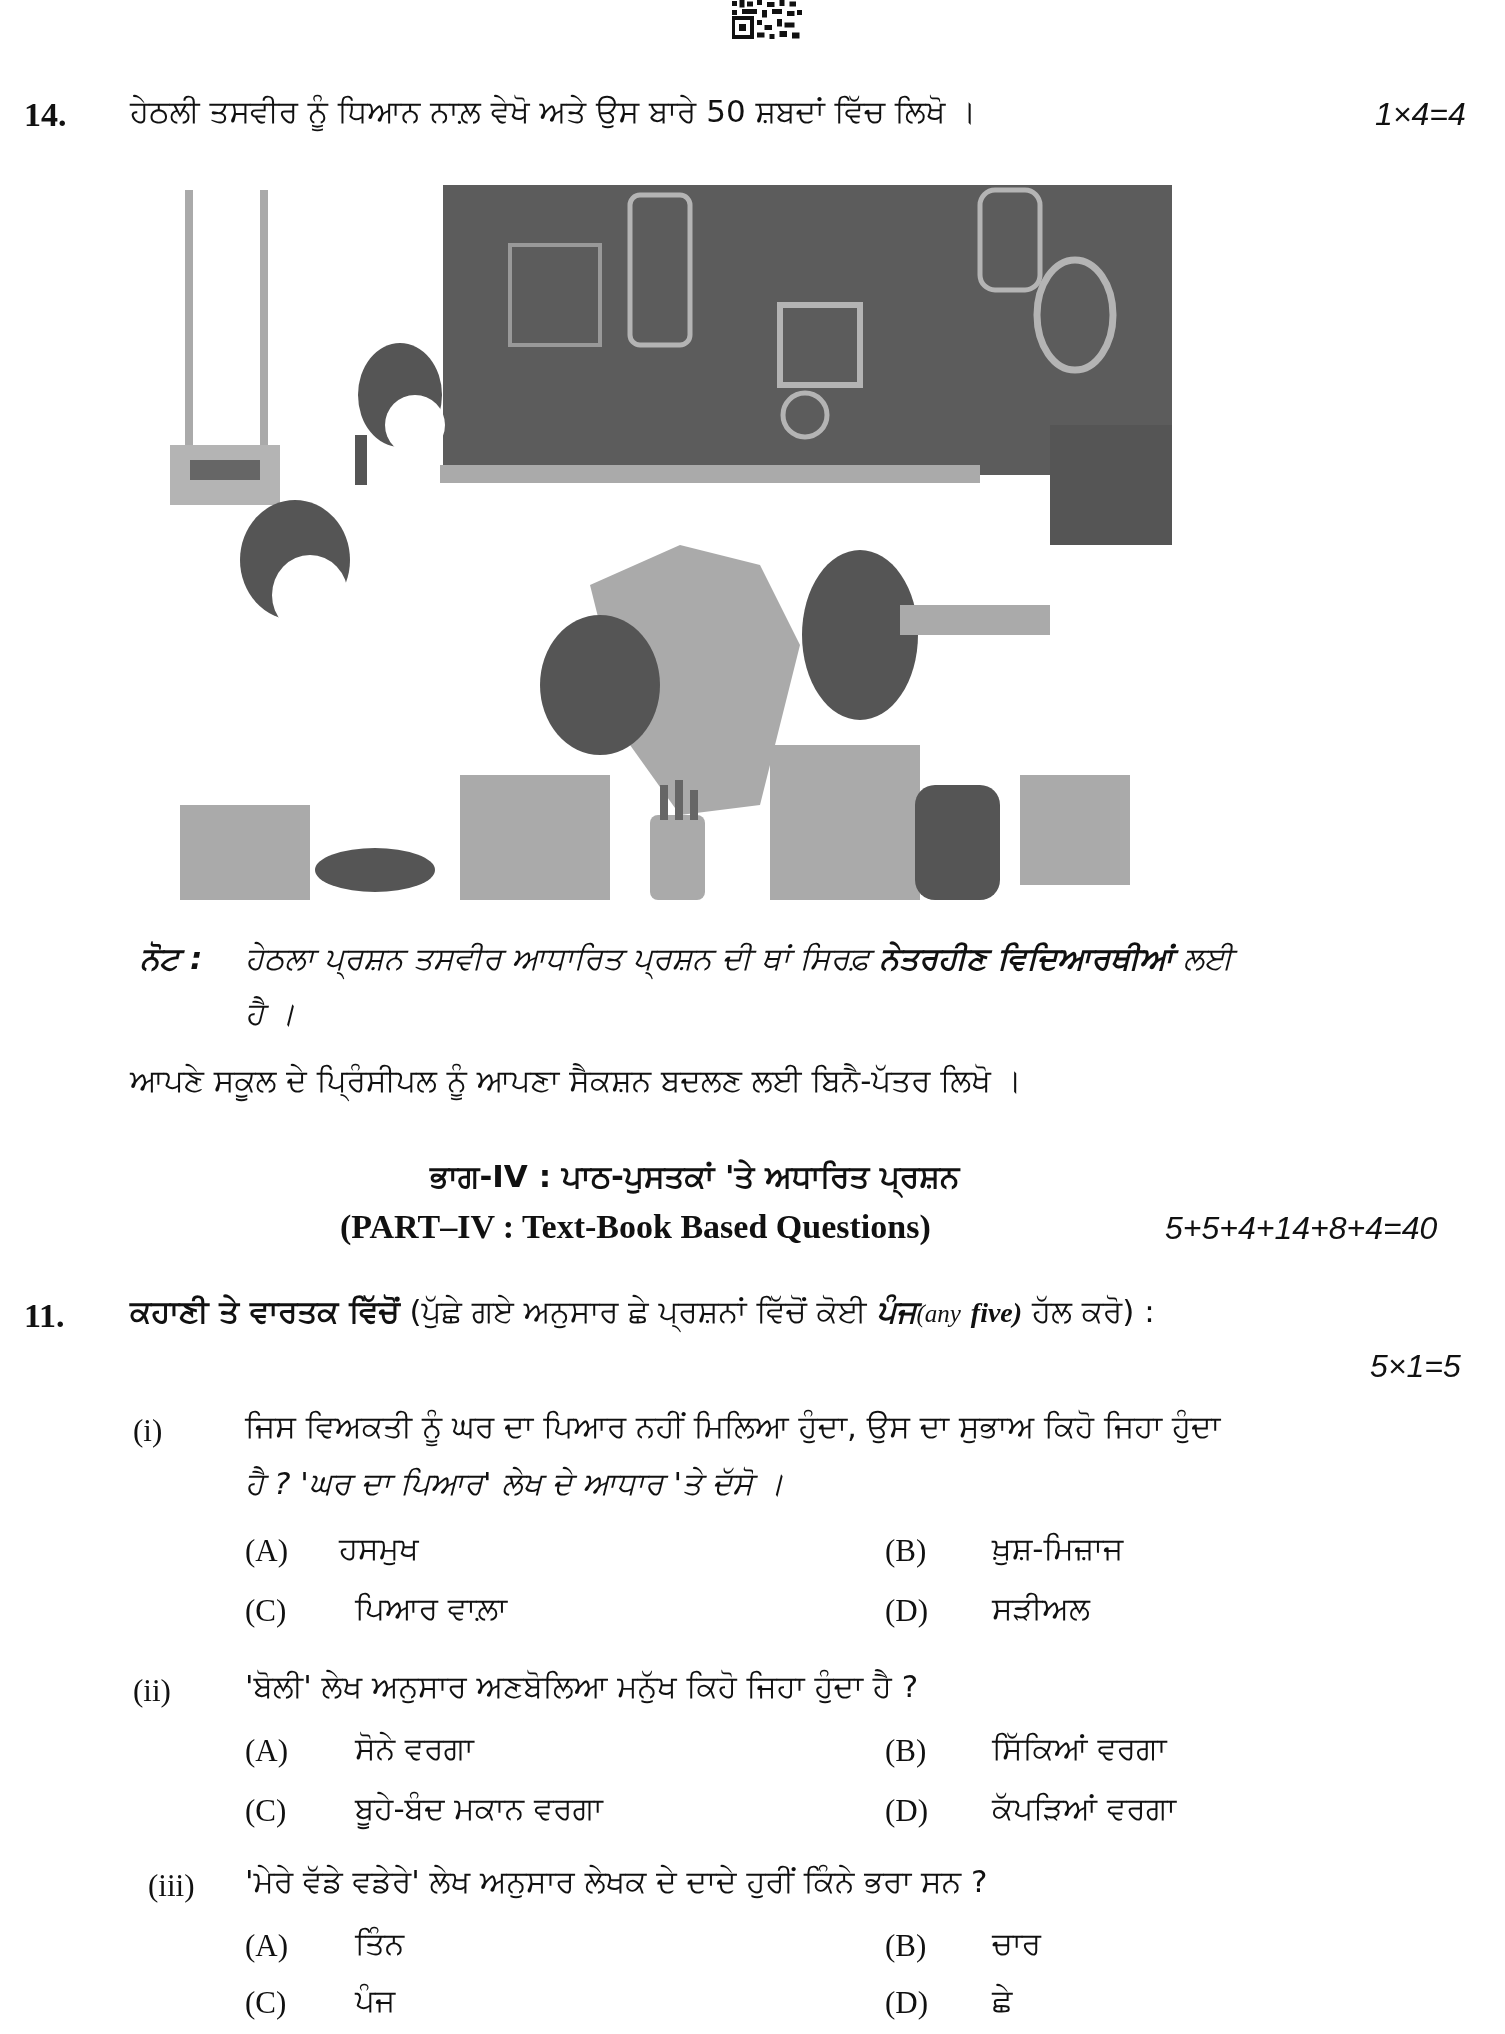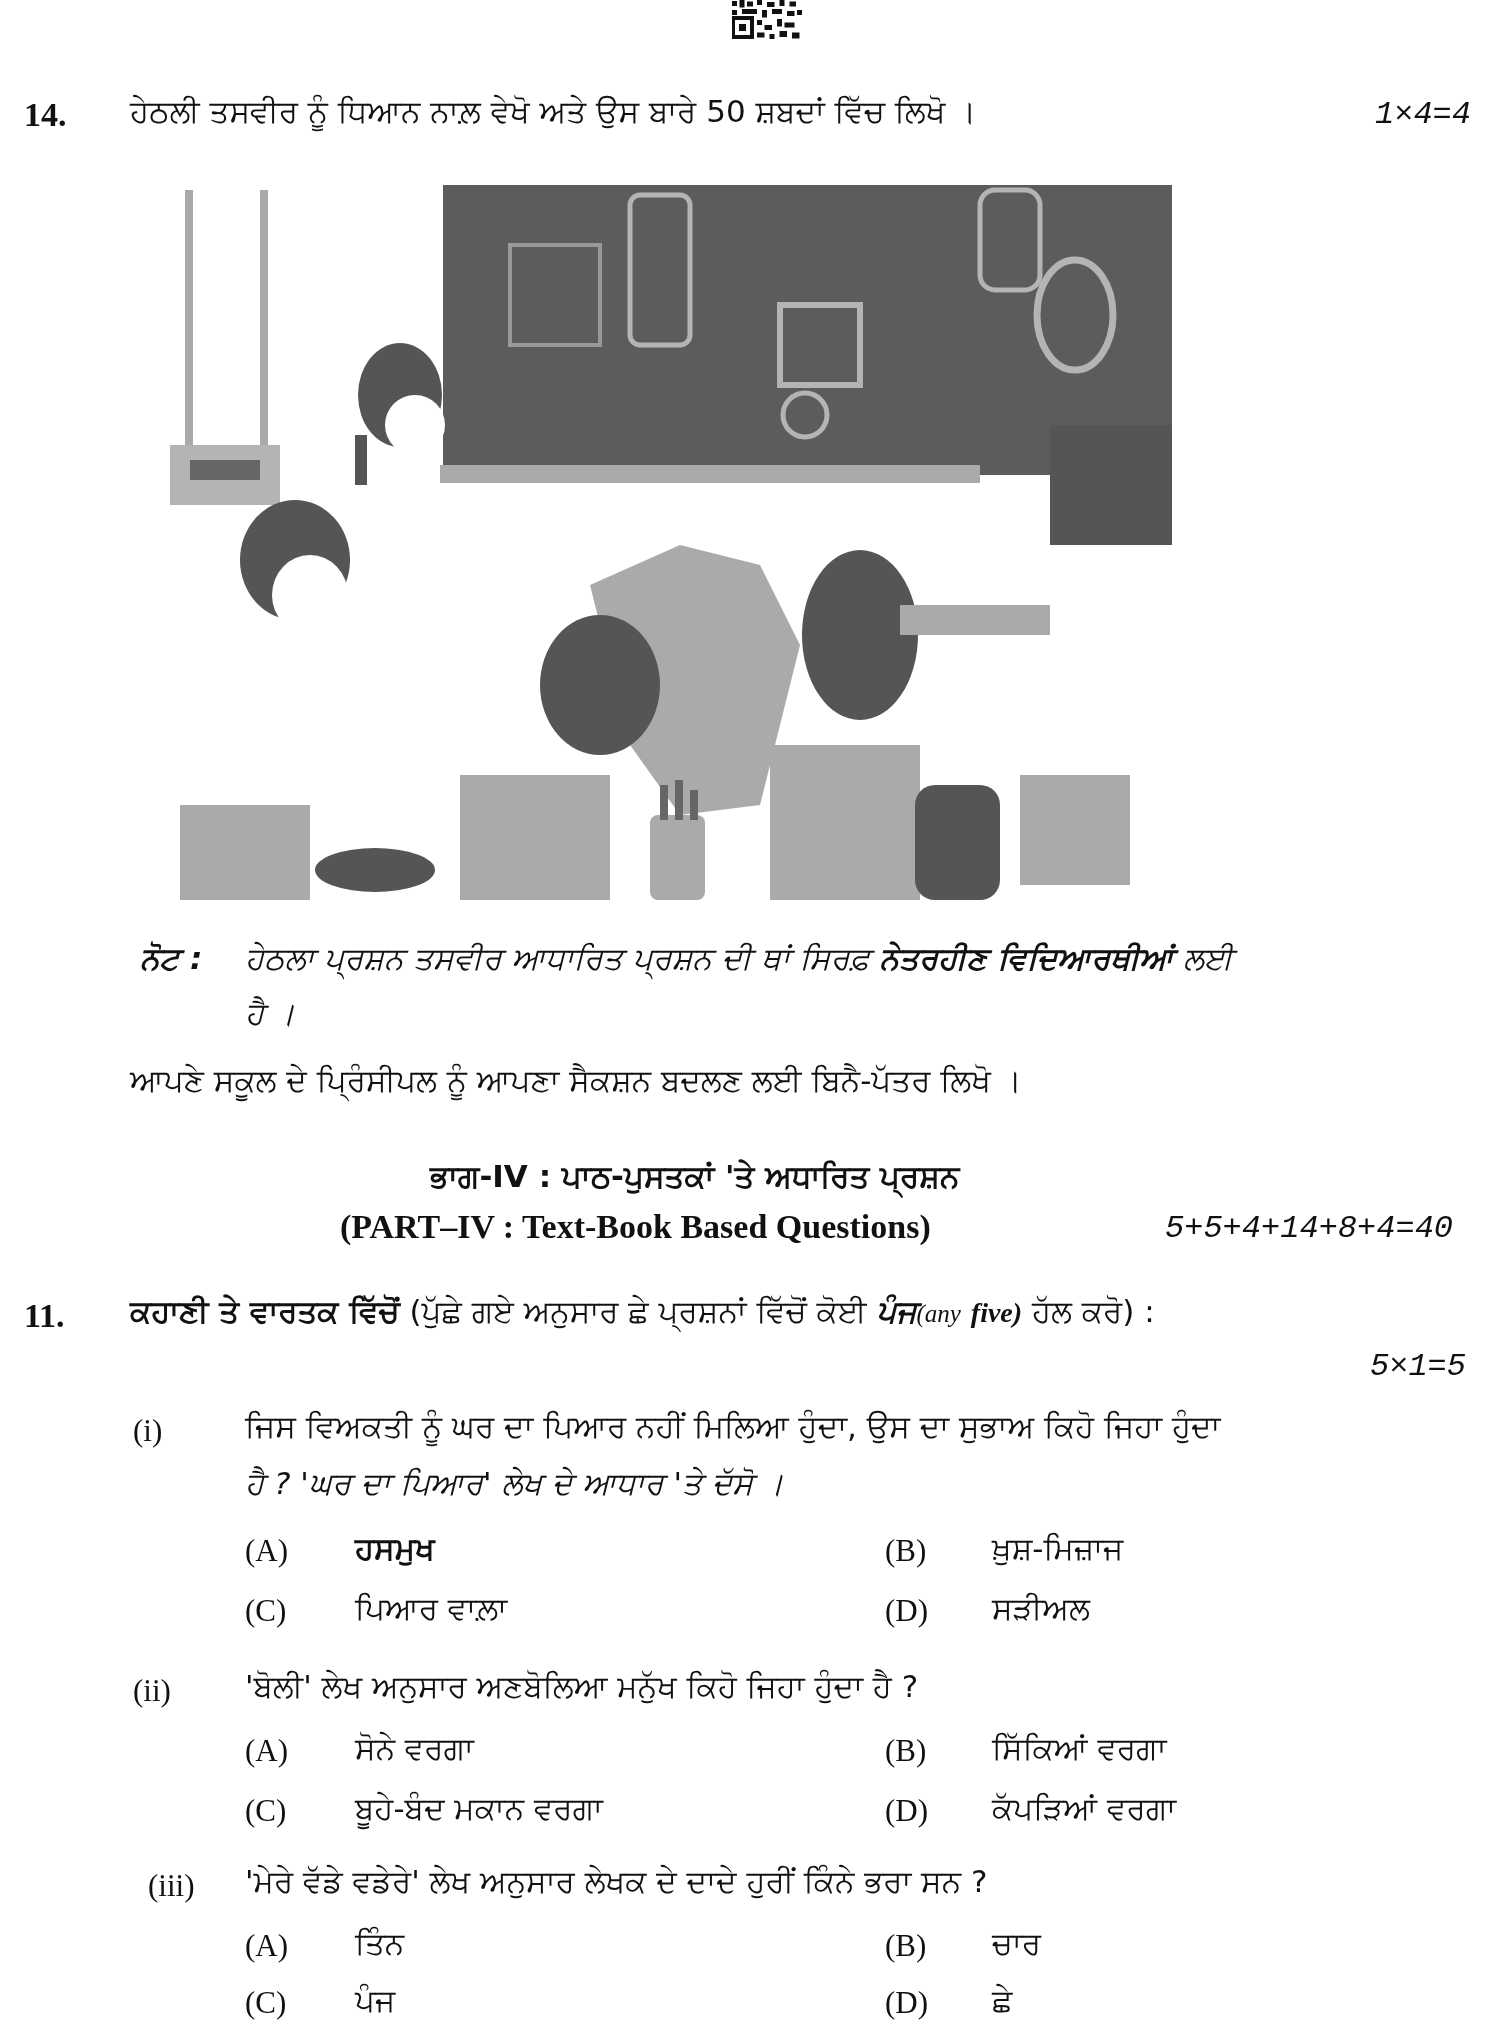--- a/index.html
+++ b/index.html
@@ -2,21 +2,21 @@
 <html><head>
 <meta charset="utf-8">
 <style>
   html, body { margin:0; padding:0; background:#ffffff; }
   body { width:1505px; height:2034px; position:relative; overflow:hidden;
          font-family:"DejaVu Sans", sans-serif; color:#111; }
   .abs { position:absolute; white-space:nowrap; }
   .serif { font-family:"Liberation Serif", "DejaVu Serif", serif; }
   .qnum { font-family:"Liberation Serif", serif; font-weight:bold; font-size:34px; }
   .pa { font-size:31px; }
-  .marks { font-family:Liberation Mono, monospace; font-style:italic; font-size:32px; }
+  .marks { font-family:Liberation Sans, sans-serif; font-style:italic; font-size:32px; }
   .opt-label { font-family:"Liberation Serif", serif; font-size:31px; }
   .sub-label { font-family:"Liberation Serif", serif; font-size:31px; }
   .italic { font-style:italic; }
   .bold { font-weight:bold; }
   .qr { position:absolute; left:732px; top:0px; width:70px; height:40px; }
   .picture { position:absolute; left:160px; top:185px; width:1012px; height:715px; background:#fff; overflow:hidden; }
 </style>
 </head>
 <body>
 
@@ -122,21 +122,21 @@
   <span class="bold italic">ਪੰਜ</span><span class="serif italic" style="font-size:25px;">(any</span>
   <span class="serif italic bold" style="font-size:28px;">five)</span>
   <span>ਹੱਲ ਕਰੋ) :</span>
 </div>
 <div class="abs marks" style="left:1370px; top:1348px;">5×1=5</div>
 
 <div class="abs sub-label" style="left:133px; top:1413px;">(i)</div>
 <div class="abs pa" style="left:245px; top:1408px;">ਜਿਸ ਵਿਅਕਤੀ ਨੂੰ ਘਰ ਦਾ ਪਿਆਰ ਨਹੀਂ ਮਿਲਿਆ ਹੁੰਦਾ, ਉਸ ਦਾ ਸੁਭਾਅ ਕਿਹੋ ਜਿਹਾ ਹੁੰਦਾ</div>
 <div class="abs pa" style="left:245px; top:1465px;font-style:italic;">ਹੈ ? 'ਘਰ ਦਾ ਪਿਆਰ' ਲੇਖ ਦੇ ਆਧਾਰ 'ਤੇ ਦੱਸੋ ।</div>
 <div class="abs opt-label" style="left:245px; top:1533px;">(A)</div>
-<div class="abs pa" style="left:355px; top:1530px;font-weight:bold;">ਹਸਮੁਖ</div>
+<div class="abs pa" style="left:339px; top:1530px;">ਹਸਮੁਖ</div>
 <div class="abs opt-label" style="left:885px; top:1533px;">(B)</div>
 <div class="abs pa" style="left:992px; top:1530px;">ਖ਼ੁਸ਼-ਮਿਜ਼ਾਜ</div>
 <div class="abs opt-label" style="left:245px; top:1593px;">(C)</div>
 <div class="abs pa" style="left:355px; top:1590px;">ਪਿਆਰ ਵਾਲ਼ਾ</div>
 <div class="abs opt-label" style="left:885px; top:1593px;">(D)</div>
 <div class="abs pa" style="left:992px; top:1590px;">ਸੜੀਅਲ</div>
 
 <div class="abs sub-label" style="left:133px; top:1673px;">(ii)</div>
 <div class="abs pa" style="left:245px; top:1668px;">'ਬੋਲੀ' ਲੇਖ ਅਨੁਸਾਰ ਅਣਬੋਲਿਆ ਮਨੁੱਖ ਕਿਹੋ ਜਿਹਾ ਹੁੰਦਾ ਹੈ ?</div>
 <div class="abs opt-label" style="left:245px; top:1733px;">(A)</div>

